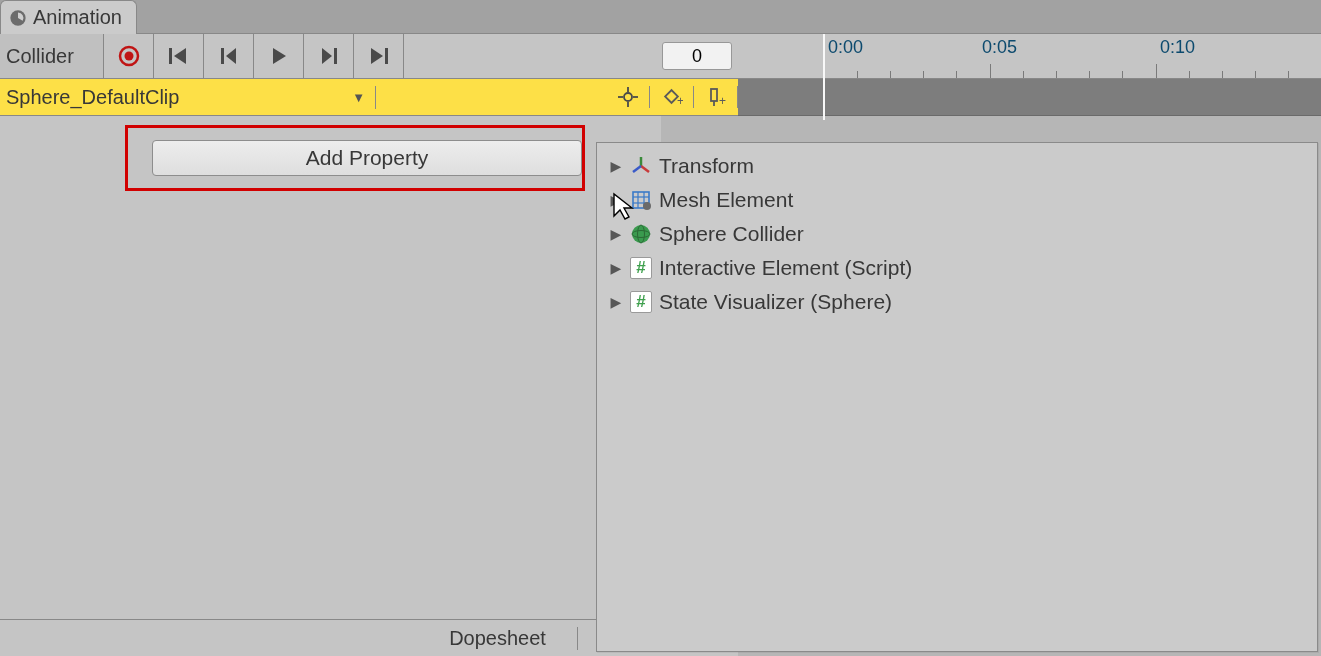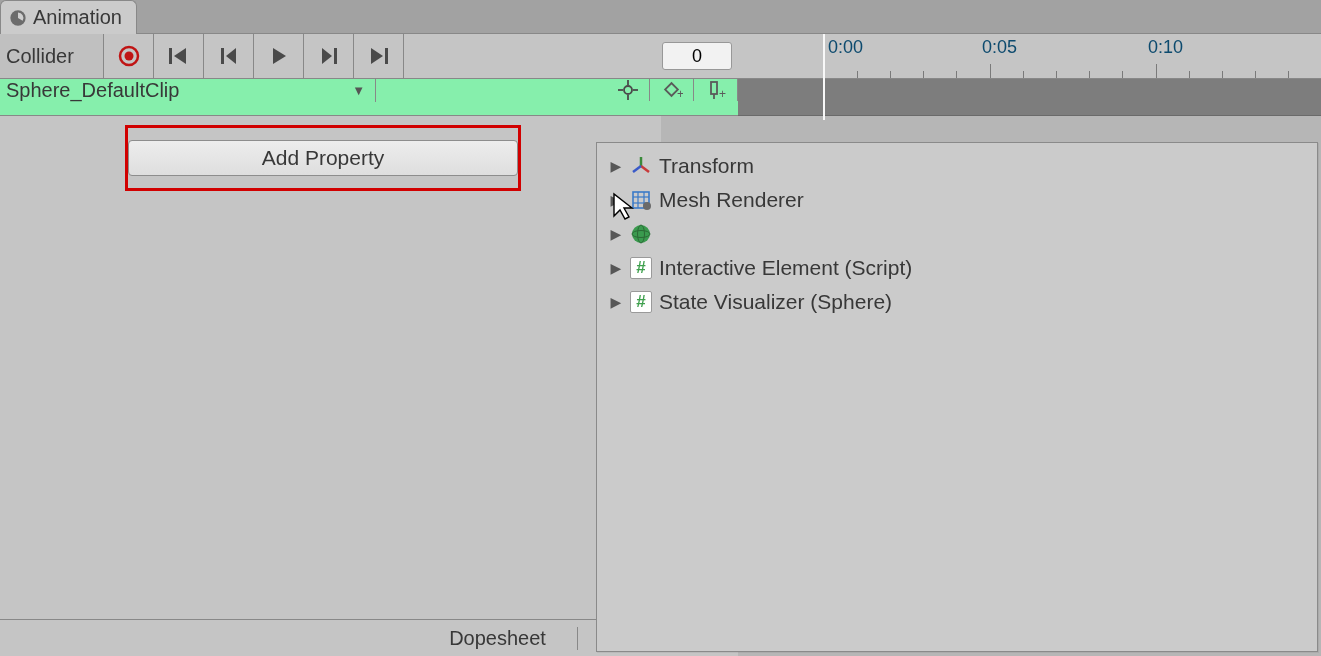--- a/index.html
+++ b/index.html
@@ -75,23 +75,23 @@
     text-align: center;
     font-size: 18px;
     padding: 2px 0;
   }
 
   .main-row { display:flex; height: calc(100% - 34px - 45px - 37px); }
 
   
   .clip-row {
     height: 37px;
-    background:#86efac;
+    background:#fde047;
     display:flex;
-    align-items:flex-start;
+    align-items:center;
     border-bottom:1px solid #888;
   }
   .clip-dropdown {
     width: 376px;
     display:flex;
     align-items:center;
     padding: 0 10px 0 6px;
     border-right:1px solid #888;
     font-size:20px;
     justify-content: space-between;
@@ -104,21 +104,21 @@
 
   
   .properties-area {
     flex:1;
     background:#c5c5c5;
     position:relative;
   }
   .add-prop-highlight {
     position:absolute;
     left: 125px; top: 9px;
-    width: 396px; height: 66px;
+    width: 460px; height: 66px;
     border: 3px solid #d10000;
     display:flex; align-items:center; justify-content:flex-end;
   }
   .add-prop-btn {
     width: 430px; height: 36px;
     background: linear-gradient(#ededed,#dedede);
     border:1px solid #8d8d8d;
     border-radius:4px;
     font-size:21px;
     display:flex;align-items:center;justify-content:center;
@@ -243,21 +243,21 @@
             <polygon points="3,2 15,10 3,18" fill="#4a4a4a"></polygon>
             <rect x="17" y="2" width="3" height="16" fill="#4a4a4a"></rect>
           </svg>
       </div>
       <div class="frame-spacer"></div>
       <input class="frame-input" value="0" style="">
     </div>
     <div class="ruler" style="flex:1;">
       <div class="label" style="left:90px;">0:00</div>
       <div class="label" style="left:244px;">0:05</div>
-      <div class="label" style="left:410px;">0:10</div>
+      <div class="label" style="left:422px;">0:10</div>
       <div class="tick major" style="left:86px;"></div>
       <div class="tick minor" style="left:119px;"></div>
       <div class="tick minor" style="left:152px;"></div>
       <div class="tick minor" style="left:185px;"></div>
       <div class="tick minor" style="left:218px;"></div>
       <div class="tick major" style="left:252px;"></div>
       <div class="tick minor" style="left:285px;"></div>
       <div class="tick minor" style="left:318px;"></div>
       <div class="tick minor" style="left:351px;"></div>
       <div class="tick minor" style="left:384px;"></div>
@@ -342,31 +342,32 @@
       <span class="comp-icon">
         <svg width="22" height="22">
             <rect x="3" y="3" width="16" height="16" fill="none" stroke="#3a7ac8" stroke-width="1.6"></rect>
             <line x1="3" y1="8" x2="19" y2="8" stroke="#3a7ac8" stroke-width="1.2"></line>
             <line x1="3" y1="14" x2="19" y2="14" stroke="#3a7ac8" stroke-width="1.2"></line>
             <line x1="8" y1="3" x2="8" y2="19" stroke="#3a7ac8" stroke-width="1.2"></line>
             <line x1="14" y1="3" x2="14" y2="19" stroke="#3a7ac8" stroke-width="1.2"></line>
             <circle cx="17" cy="17" r="4" fill="#6a6a6a"></circle>
           </svg>
       </span>
-      <span>Mesh Renderer</span>
+      <span>Mesh Element</span>
     </div>
     <div class="prop-item">
       <span class="expander">▶</span>
       <span class="comp-icon">
         <svg width="22" height="22">
             <circle cx="11" cy="11" r="9" fill="#3a9a4e"></circle>
             <ellipse cx="11" cy="11" rx="9" ry="3.5" fill="none" stroke="#2b6a36" stroke-width="1"></ellipse>
             <ellipse cx="11" cy="11" rx="3.5" ry="9" fill="none" stroke="#2b6a36" stroke-width="1"></ellipse>
           </svg>
       </span>
+      <span>Sphere Collider</span>
     </div>
     <div class="prop-item">
       <span class="expander">▶</span>
       <span class="comp-icon">
           <span class="script-icon">#</span>
         </span>
       <span>Interactive Element (Script)</span>
     </div>
     <div class="prop-item">
       <span class="expander">▶</span>

